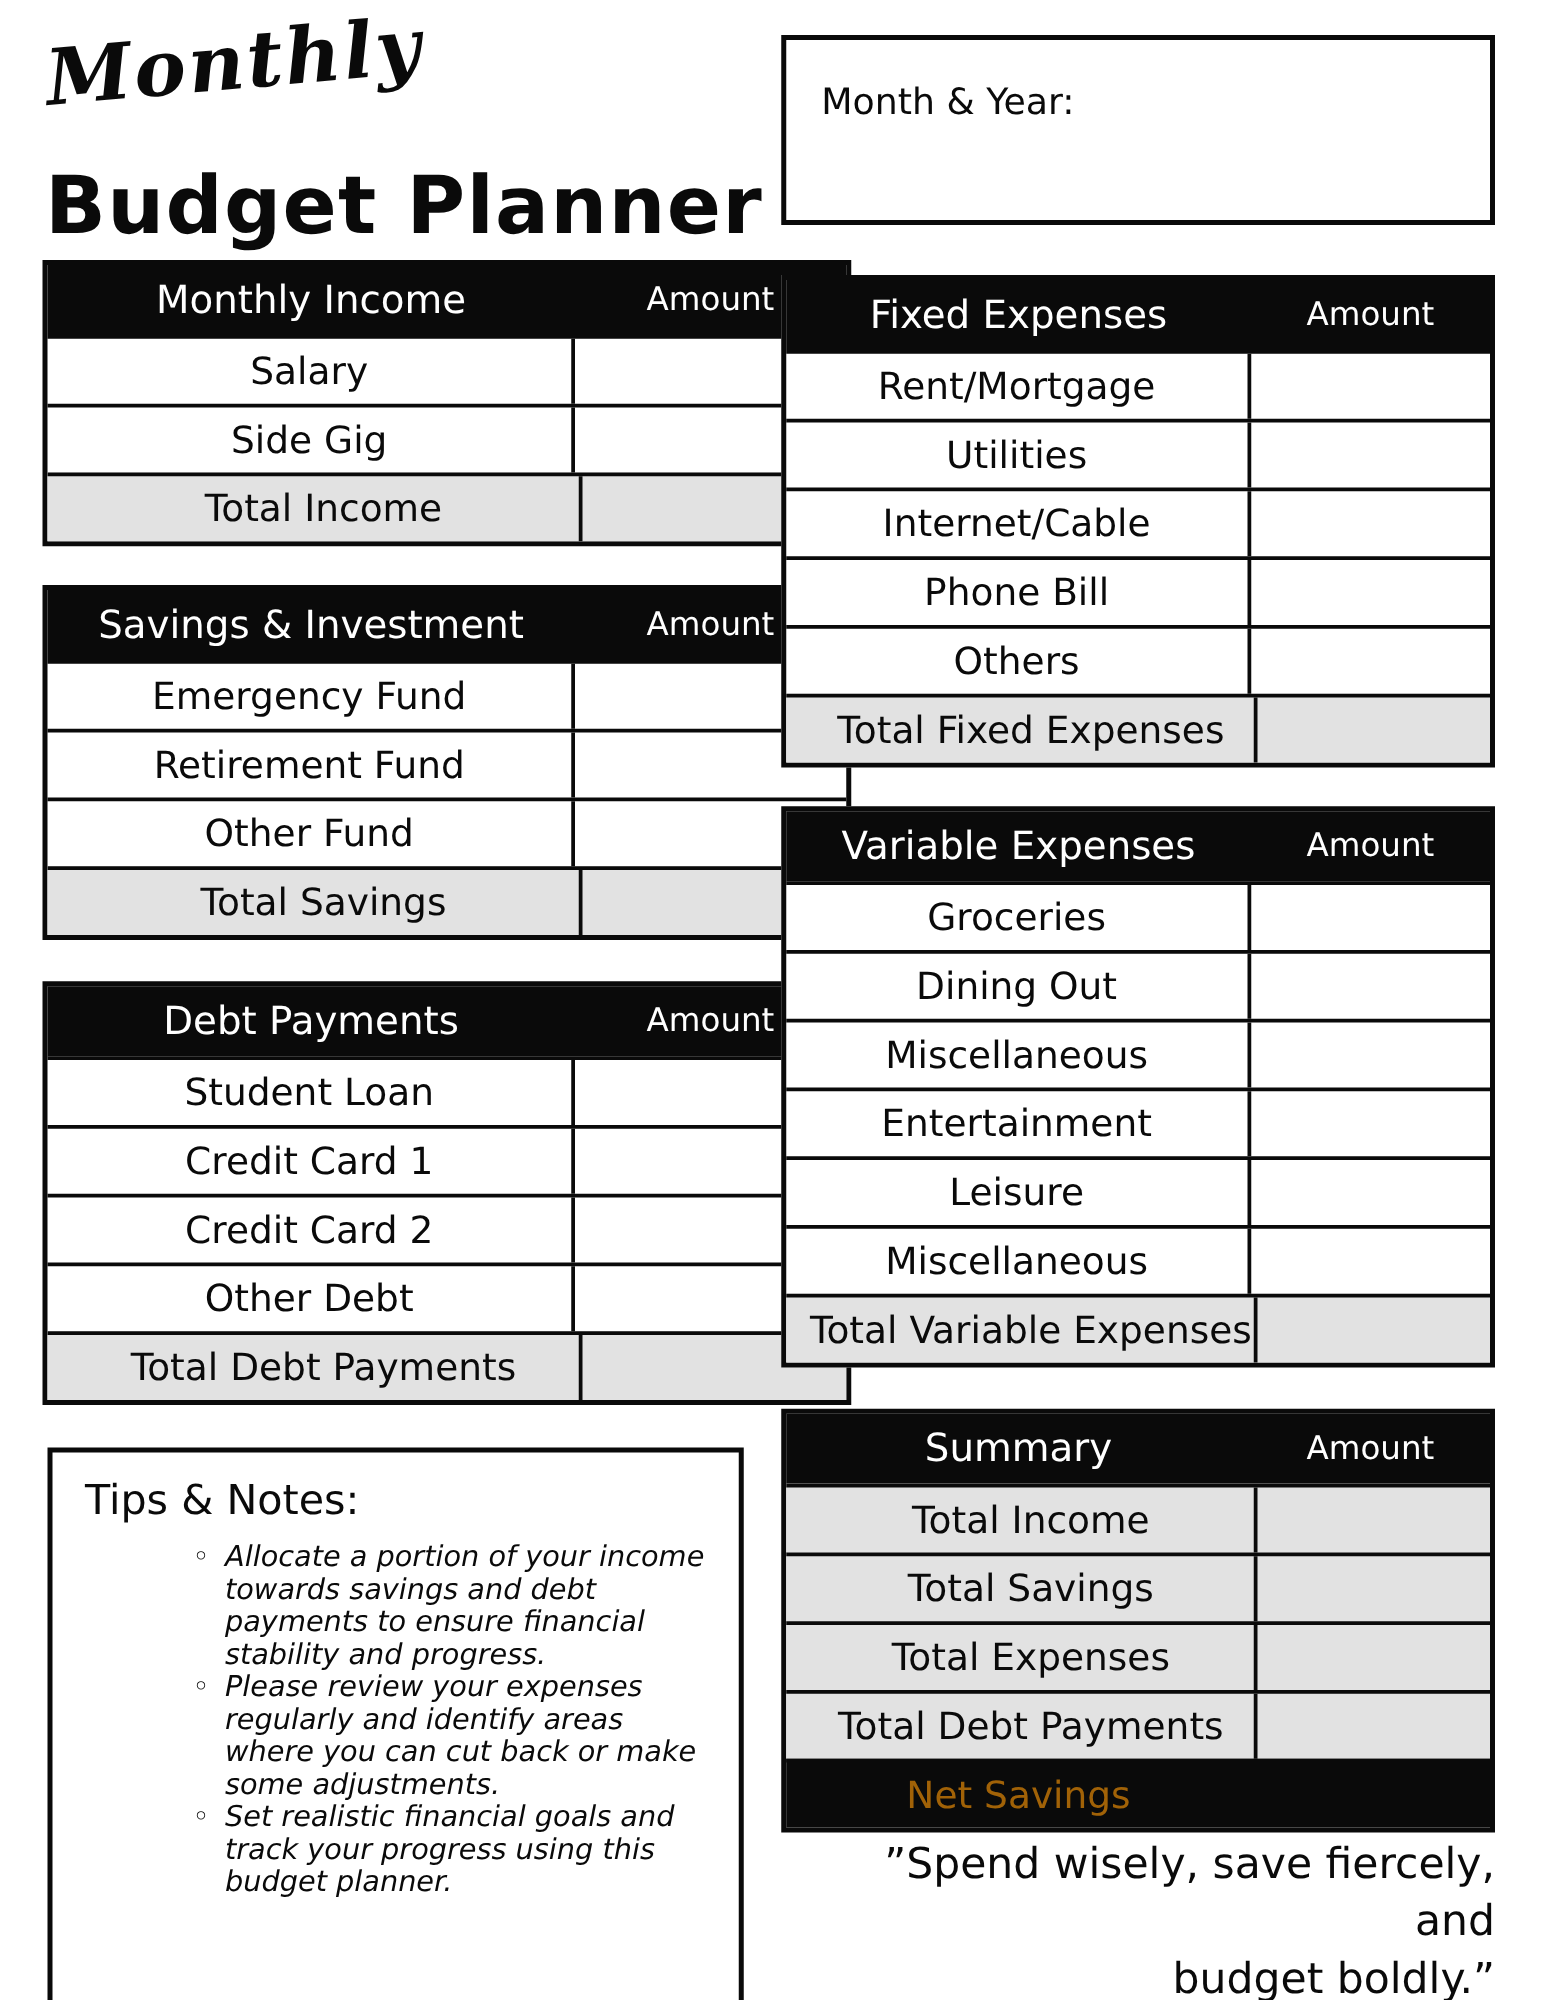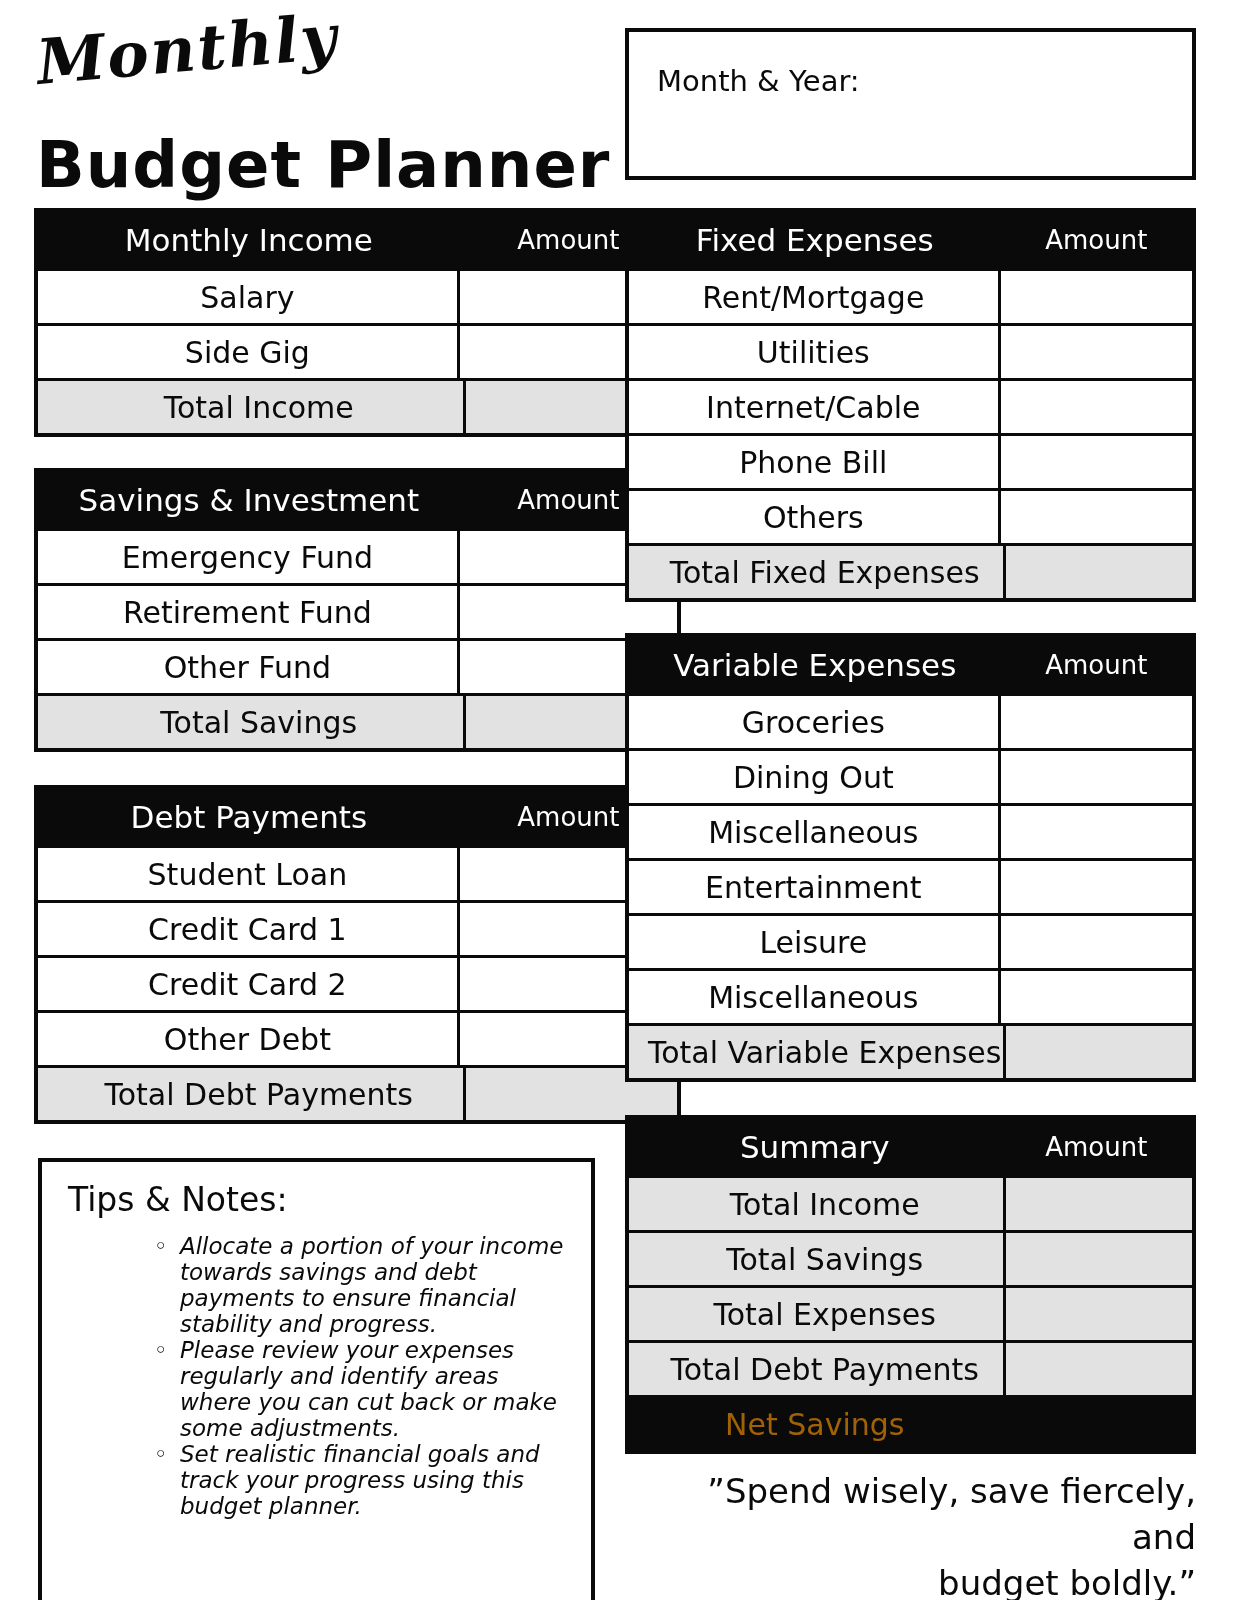--- a/index.html
+++ b/index.html
@@ -30,21 +30,21 @@
     border:4px solid var(--ink);background:var(--paper);
   }
   .month-year-box .label{
     display:block;padding:32px 0 0 28px;font-size:29px;
   }
   
   .btable{
     position:absolute;border:4px solid var(--ink);background:var(--paper);
   }
   .btable.left{left:34px;width:647px;}
-  .btable.right{left:625px;width:571px;}
+  .btable.right{left:625px;width:571px;margin-top:12px;}
   .thead{display:flex;align-items:center;height:56px;background:var(--ink);color:#fff;}
   .thead .cat{flex:0 0 66%;text-align:center;font-size:31px;}
   .thead .amt{flex:1;text-align:center;font-size:26px;}
   .row{display:flex;height:55px;border-top:3px solid var(--ink);}
   .row .cat{
     flex:0 0 66%;border-right:3px solid var(--ink);
     display:flex;align-items:center;justify-content:center;
     font-size:30px;white-space:nowrap;
   }
   .row .amt{flex:1;}

